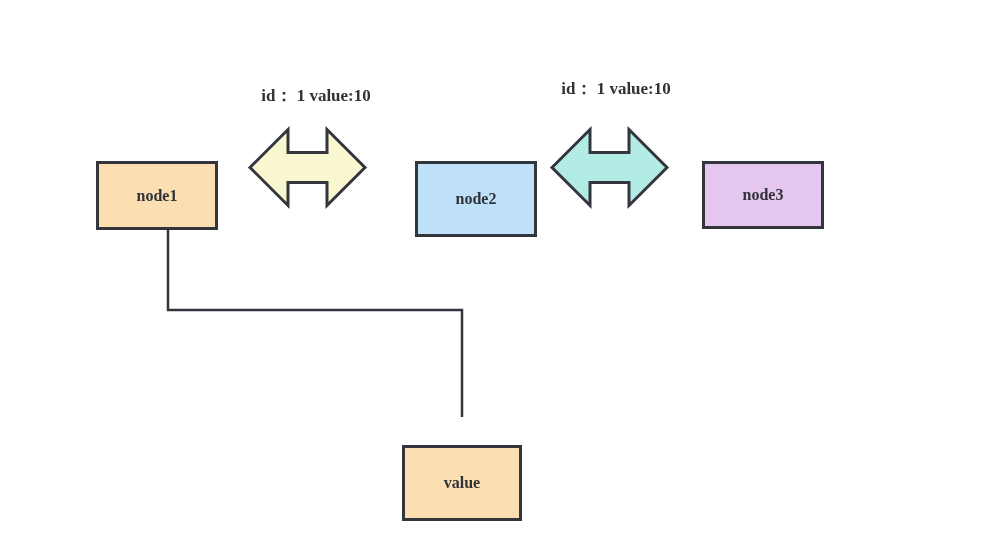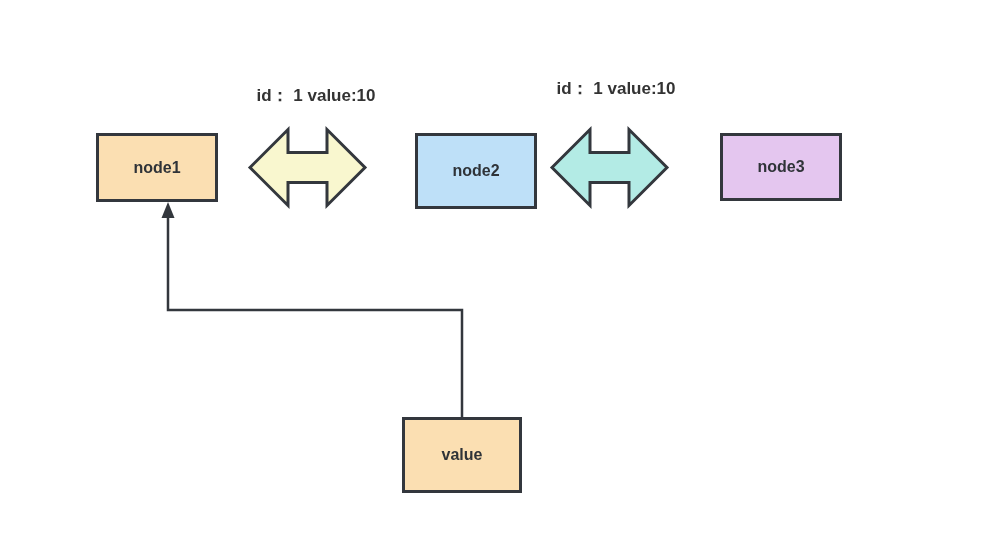--- a/index.html
+++ b/index.html
@@ -3,40 +3,41 @@
 <meta charset="utf-8">
 <style>
   * { margin: 0; padding: 0; box-sizing: border-box; }
   html, body { background: #ffffff; }
   .canvas {
     position: relative;
     width: 997px;
     height: 548px;
     background: #ffffff;
     overflow: hidden;
-    font-family: Liberation Sans, sans-serif;
+    font-family: Liberation Serif, serif;
   }
   .layer {
     position: absolute;
     left: 0; top: 0;
     width: 997px; height: 548px;
   }
   .box {
     position: absolute;
     border: 3px solid #33373D;
     display: flex;
     align-items: center;
     justify-content: center;
     font-weight: 700;
     font-size: 16px;
     color: #2F3338;
+    margin-top: 28px;
   }
   .box-node1  { left: 96px;  top: 133px; width: 122px; height: 69px; }
   .box-node2  { left: 415px; top: 133px; width: 122px; height: 76px; }
-  .box-node3  { left: 720px; top: 133px; width: 122px; height: 68px; }
+  .box-node3  { left: 702px; top: 133px; width: 122px; height: 68px; }
   .box-client { left: 402px; top: 417px; width: 120px; height: 76px; }
   .label {
     position: absolute;
     font-weight: 700;
     color: #333333;
     text-align: center;
     white-space: nowrap;
   }
   .label-link1 { left: 236px; top: 84px; width: 160px; font-size: 17px; }
   .label-link2 { left: 536px; top: 77px; width: 160px; font-size: 17px; }

